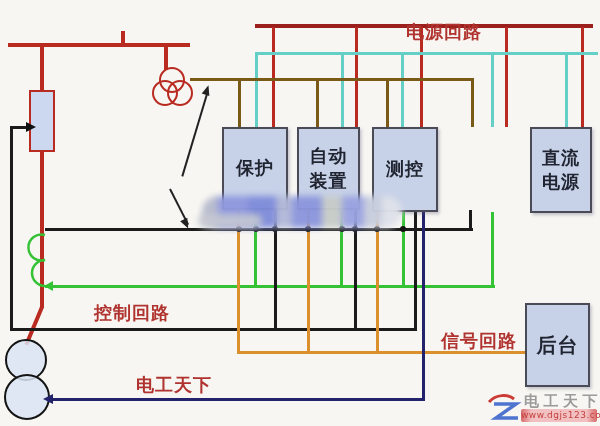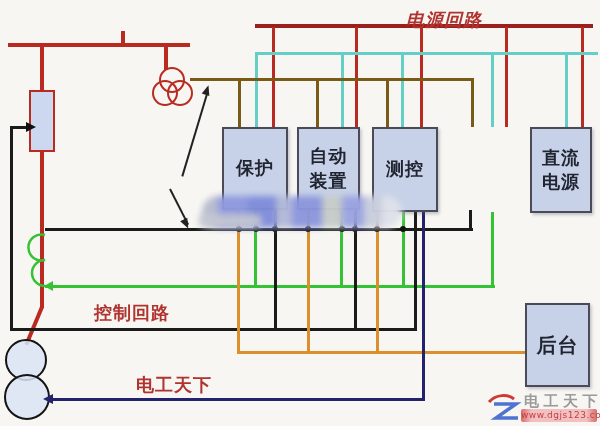--- a/index.html
+++ b/index.html
@@ -142,23 +142,24 @@
   <div class="ln orange" style="left:376px;top:212px;width:3px;height:141px;"></div>
   <div class="ln orange" style="left:237px;top:351px;width:290px;height:3px;"></div>
 
   <div class="ln navy" style="left:422px;top:212px;width:3px;height:189px;"></div>
   <div class="ln navy" style="left:52px;top:398px;width:373px;height:3px;"></div>
   <div class="tri" style="left:43px;top:394px;border-top:5.5px solid transparent;border-bottom:5.5px solid transparent;border-right:10px solid #23236b;"></div>
 
   <div class="circ trc" style="left:5px;top:339px;width:42px;height:42px;"></div>
   <div class="circ trc" style="left:4px;top:374px;width:46px;height:46px;"></div>
 
-  <div class="lbl" style="left:406px;top:8px;font-style:italic;">电源回路</div>
+  <div class="lbl" style="left:406px;top:20px;">电源回路</div>
   <div class="lbl" style="left:94px;top:301px;text-align:right;">控制回路</div>
   <div class="lbl" style="left:136px;top:373px;">电工天下</div>
+  <div class="lbl" style="left:441px;top:329px;">信号回路</div>
 
   <div class="shaft" style="left:206px;top:94px;height:86px;transform:rotate(16.7deg);"></div>
   <div class="tri" style="left:203px;top:85px;border-left:4px solid transparent;border-right:4px solid transparent;border-bottom:10px solid #222;transform:rotate(17deg);"></div>
   <div class="shaft" style="left:169px;top:189px;height:40px;transform:rotate(-27deg);"></div>
   <div class="tri" style="left:182px;top:219px;border-left:4px solid transparent;border-right:4px solid transparent;border-top:10px solid #222;transform:rotate(-27deg);"></div>
 
   <div id="blur-blob">
     <div style="width:16px;background:#b6bacd;"></div>
     <div style="width:30px;background:#8e98de;"></div>
     <div style="width:28px;background:#7f8cda;"></div>

